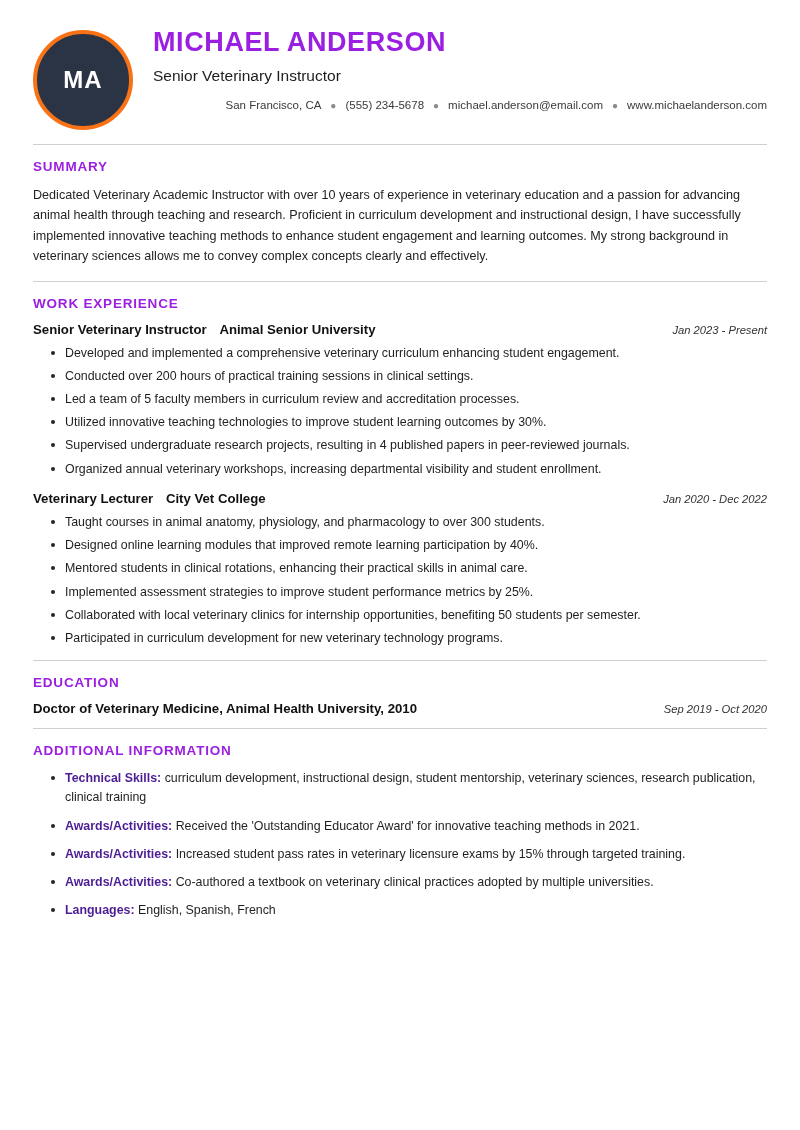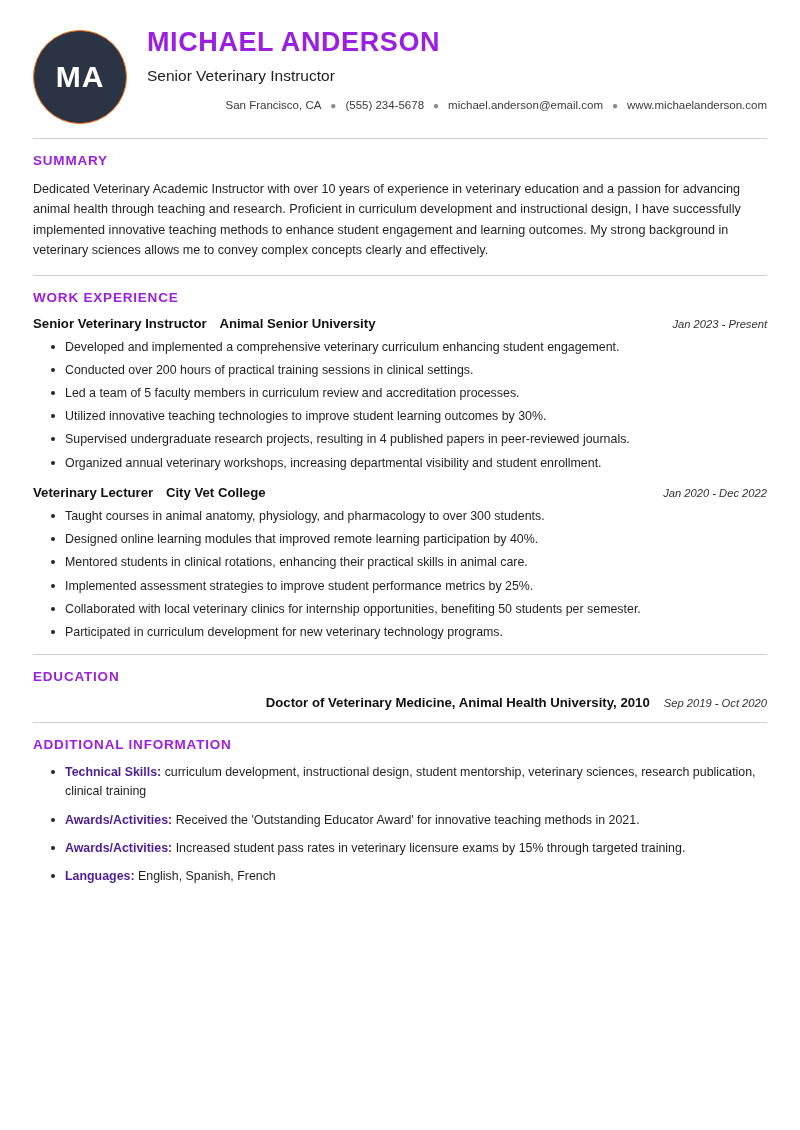--- a/index.html
+++ b/index.html
@@ -29,26 +29,26 @@
     align-items: flex-start;
     padding-bottom: 14px;
     border-bottom: 1px solid #cfcfcf;
   }
   .avatar {
     width: 92px;
     height: 92px;
     min-width: 92px;
     border-radius: 50%;
     background: #2b3445;
-    border: 1px solid #f97316;
+    border: 4px solid #f97316;
     color: #ffffff;
     display: flex;
     align-items: center;
     justify-content: center;
-    font-size: 30px;
+    font-size: 24px;
     font-weight: bold;
     letter-spacing: 1px;
     margin-top: 4px;
   }
   .header-text {
     padding-left: 20px;
     flex: 1;
     padding-top: 2px;
   }
   .name {
@@ -148,21 +148,21 @@
     width: 4px;
     height: 4px;
     border-radius: 50%;
     background: #262626;
   }
 
   
   .edu-row {
     display: flex;
     align-items: baseline;
-    justify-content: flex-end;
+    justify-content: space-between;
     margin-bottom: 6px;
   }
   .edu-degree {
     font-size: 13.2px;
     font-weight: bold;
     color: #111111;
   }
 
   
   ul.info {
@@ -277,19 +277,23 @@
       </li>
       <li>
         <span class="lbl">Awards/Activities:</span>
         <span>Received the 'Outstanding Educator Award' for innovative teaching methods in 2021.</span>
       </li>
       <li>
         <span class="lbl">Awards/Activities:</span>
         <span>Increased student pass rates in veterinary licensure exams by 15% through targeted training.</span>
       </li>
       <li>
+        <span class="lbl">Awards/Activities:</span>
+        <span>Co-authored a textbook on veterinary clinical practices adopted by multiple universities.</span>
+      </li>
+      <li>
         <span class="lbl">Languages:</span>
         <span>English,  Spanish,  French</span>
       </li>
     </ul>
   </div>
 
 </div>
 
 </body></html>

